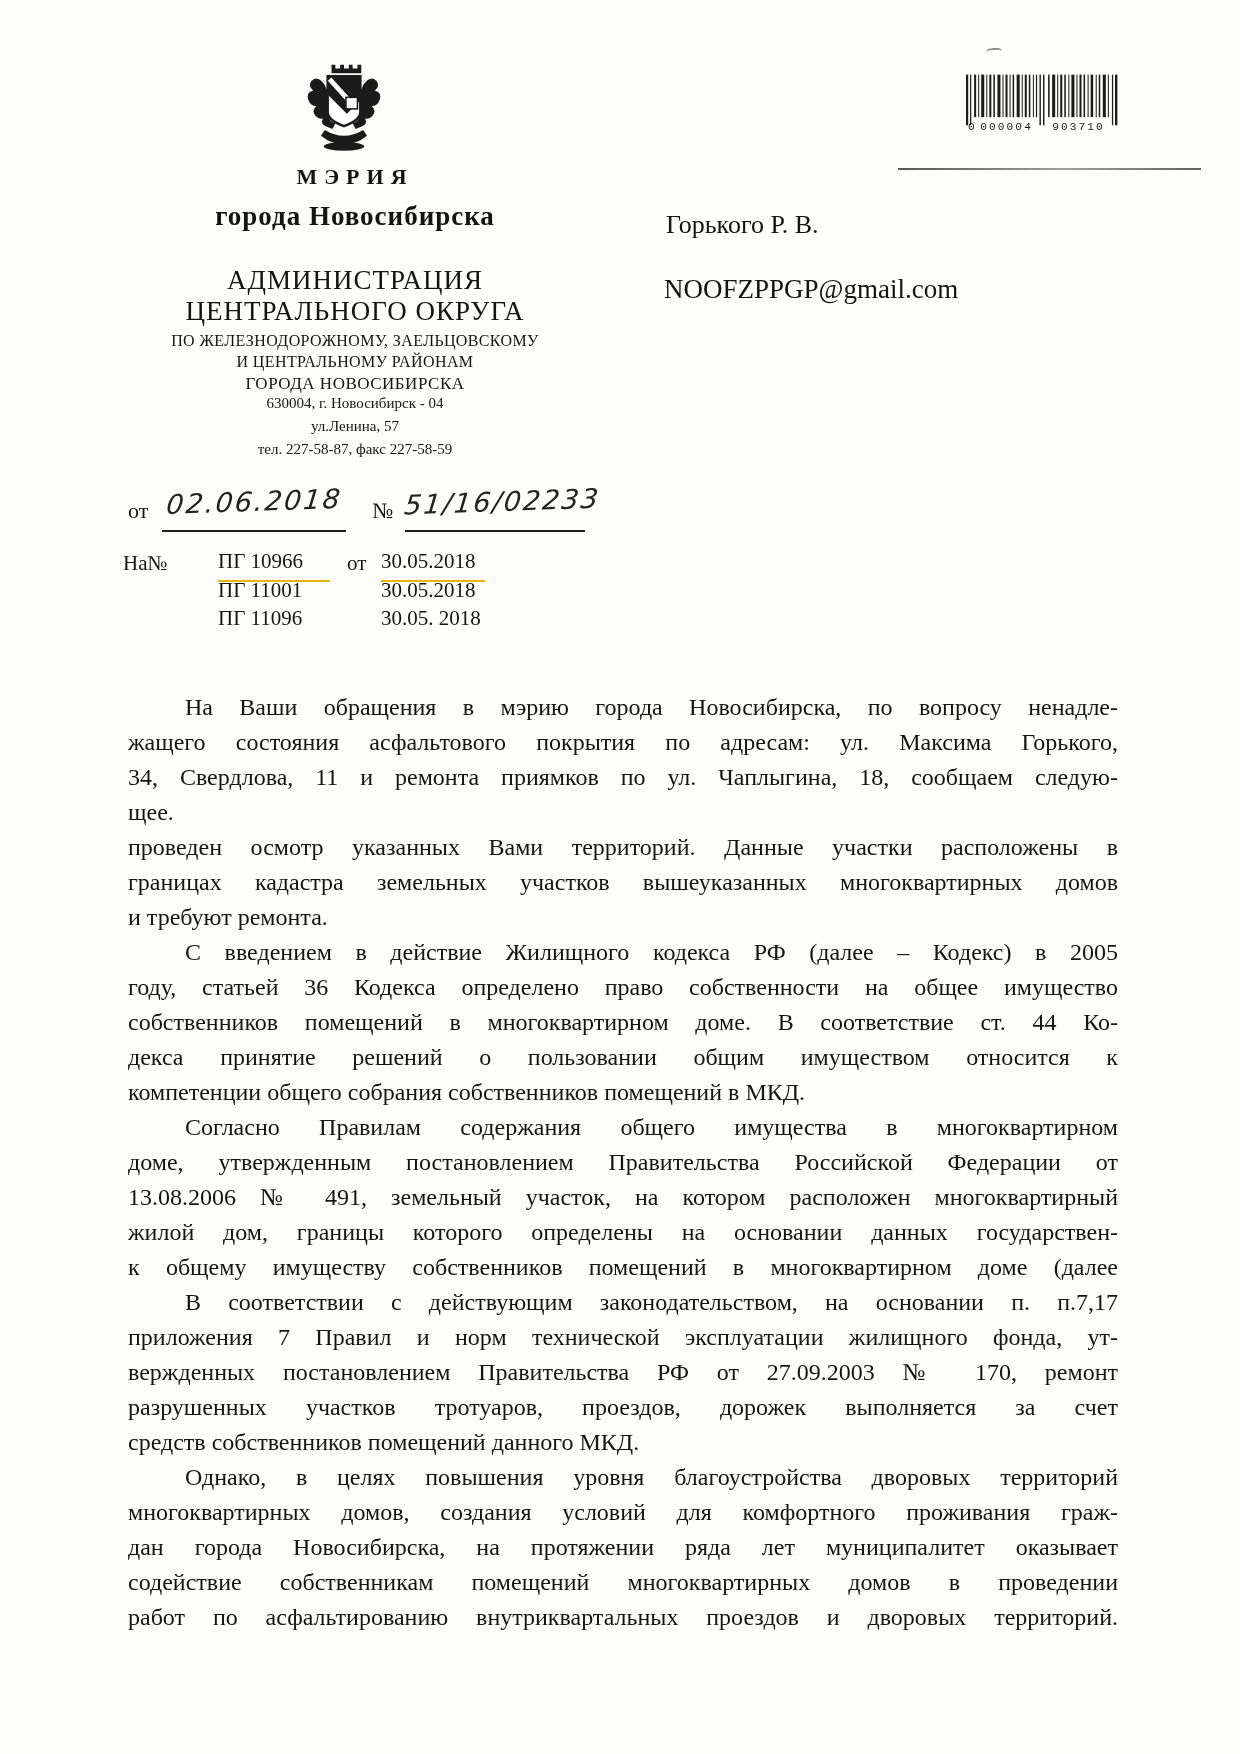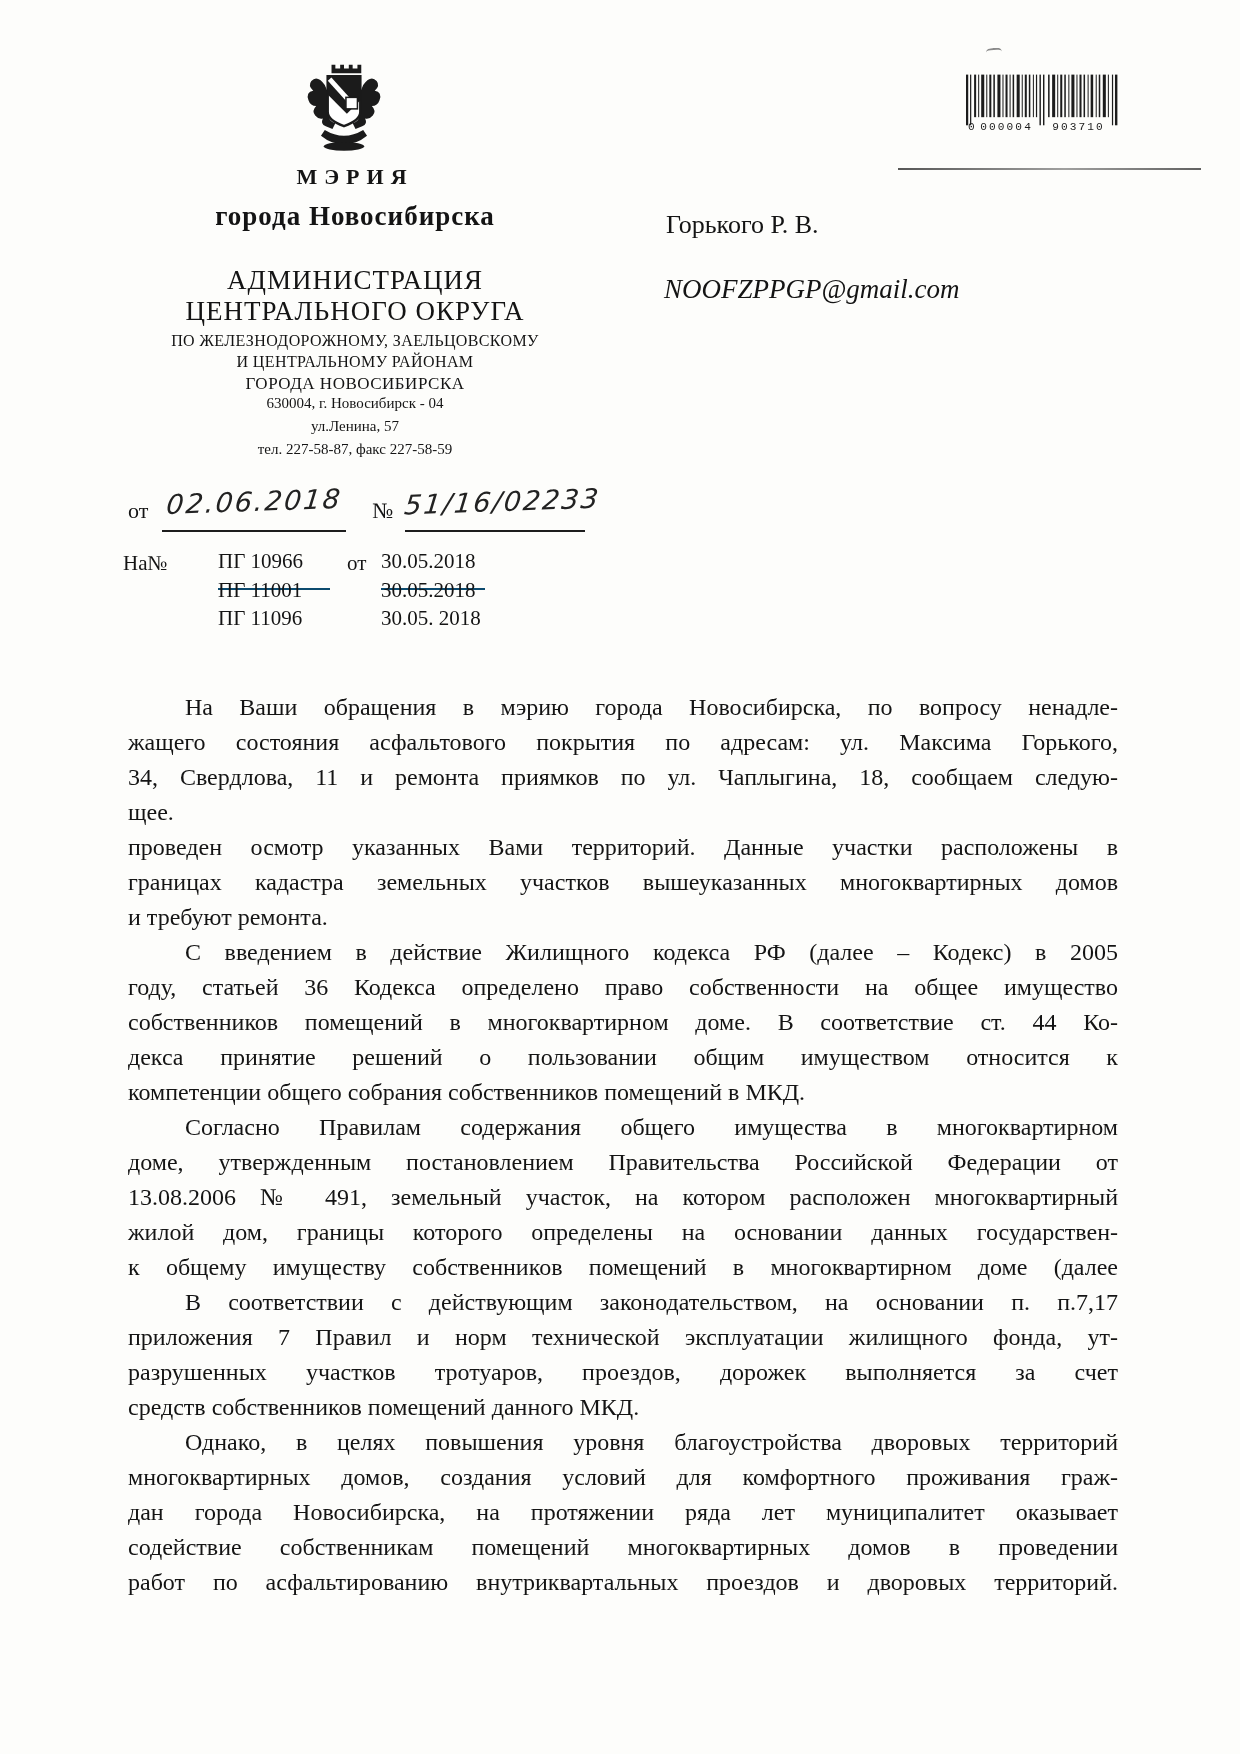--- a/index.html
+++ b/index.html
@@ -19,21 +19,21 @@
   .org-subtitle{top:201px;font-size:27px;font-weight:bold;letter-spacing:1px;}
   .admin1{top:265px;font-size:27px;letter-spacing:1px;}
   .admin2{top:296px;font-size:27px;letter-spacing:1px;}
   .districts{font-size:16px;letter-spacing:.4px;}
   .d1{top:332px;} .d2{top:353px;}
   .cityline{top:374px;font-size:17px;letter-spacing:.5px;}
   .addr{font-size:15px;}
   .a1{top:395px;} .a2{top:418px;} .a3{top:441px;}
   
   .rec-name{left:666px;top:210px;font-size:26px;}
-  .rec-email{left:664px;top:274px;font-size:27px;font-style:italic;}
+  .rec-email{left:664px;top:274px;font-size:27px;}
   
   .barcode{left:966px;top:74px;width:152px;height:60px;}
   .scan-tilde{left:986px;top:48px;width:16px;height:6px;border-top:2px solid #8a8a8a;border-radius:60%/100%;transform:rotate(-4deg);}
   .scan-rule{left:898px;top:168px;width:303px;height:2px;
     background:linear-gradient(90deg,rgba(45,45,45,.8),rgba(45,45,45,.45) 55%,rgba(45,45,45,.75));}
   
   .lbl{font-size:22px;}
   .out-from{left:128px;top:498px;}
   .out-no{left:372px;top:498px;}
   .uline{display:inline-block;border-bottom:2px solid #1d1d1d;text-align:center;}
@@ -44,21 +44,21 @@
     font-size:27px;letter-spacing:2px;color:#222;
     display:inline-block;transform:skewX(-8deg) rotate(-2deg);
   }
   
   .ref{font-size:21px;}
   .ref-label{left:123px;top:551px;width:85px;display:flex;justify-content:flex-start;}
   .ref-num{left:218px;width:112px;}
   .ref-from{left:347px;top:551px;}
   .ref-date{left:381px;width:104px;}
   .r1{top:549px;} .r2{top:578px;} .r3{top:606px;}
-  .cell-u{display:inline-block;border-bottom:2px solid #0c4a6e;padding-bottom:14px;min-width:100%;}
+  .cell-u{display:inline-block;border-bottom:2px solid #eab308;padding-bottom:6px;min-width:100%;}
   
   .body-text{left:128px;top:690px;width:990px;font-size:24px;line-height:35px;}
   .bl{text-align:justify;text-align-last:justify;}
   .bl.last{text-align-last:left;}
   .bl.ind{text-indent:57px;}
   svg text{font-family:"Liberation Mono", monospace;}
 </style>
 </head>
 <body>
 
@@ -180,20 +180,21 @@
     <div class="bl last">компетенции общего собрания собственников помещений в МКД.</div>
 
     <div class="bl ind">Согласно Правилам содержания общего имущества в многоквартирном</div>
     <div class="bl">доме, утвержденным постановлением Правительства Российской Федерации от</div>
     <div class="bl">13.08.2006 № 491, земельный участок, на котором расположен многоквартирный</div>
     <div class="bl">жилой дом, границы которого определены на основании данных государствен-</div>
     <div class="bl">к общему имуществу собственников помещений в многоквартирном доме (далее</div>
 
     <div class="bl ind">В соответствии с действующим законодательством, на основании п. п.7,17</div>
     <div class="bl">приложения 7 Правил и норм технической эксплуатации жилищного фонда, ут-</div>
+    <div class="bl">вержденных постановлением Правительства РФ от 27.09.2003 № 170, ремонт</div>
     <div class="bl">разрушенных участков тротуаров, проездов, дорожек выполняется  за счет</div>
     <div class="bl last">средств собственников помещений данного МКД.</div>
 
     <div class="bl ind">Однако, в целях повышения уровня благоустройства дворовых территорий</div>
     <div class="bl">многоквартирных домов, создания условий для комфортного проживания граж-</div>
     <div class="bl">дан города Новосибирска, на протяжении ряда лет муниципалитет оказывает</div>
     <div class="bl">содействие собственникам помещений многоквартирных домов в проведении</div>
     <div class="bl">работ по асфальтированию внутриквартальных проездов и дворовых территорий.</div>
   </div>
 

